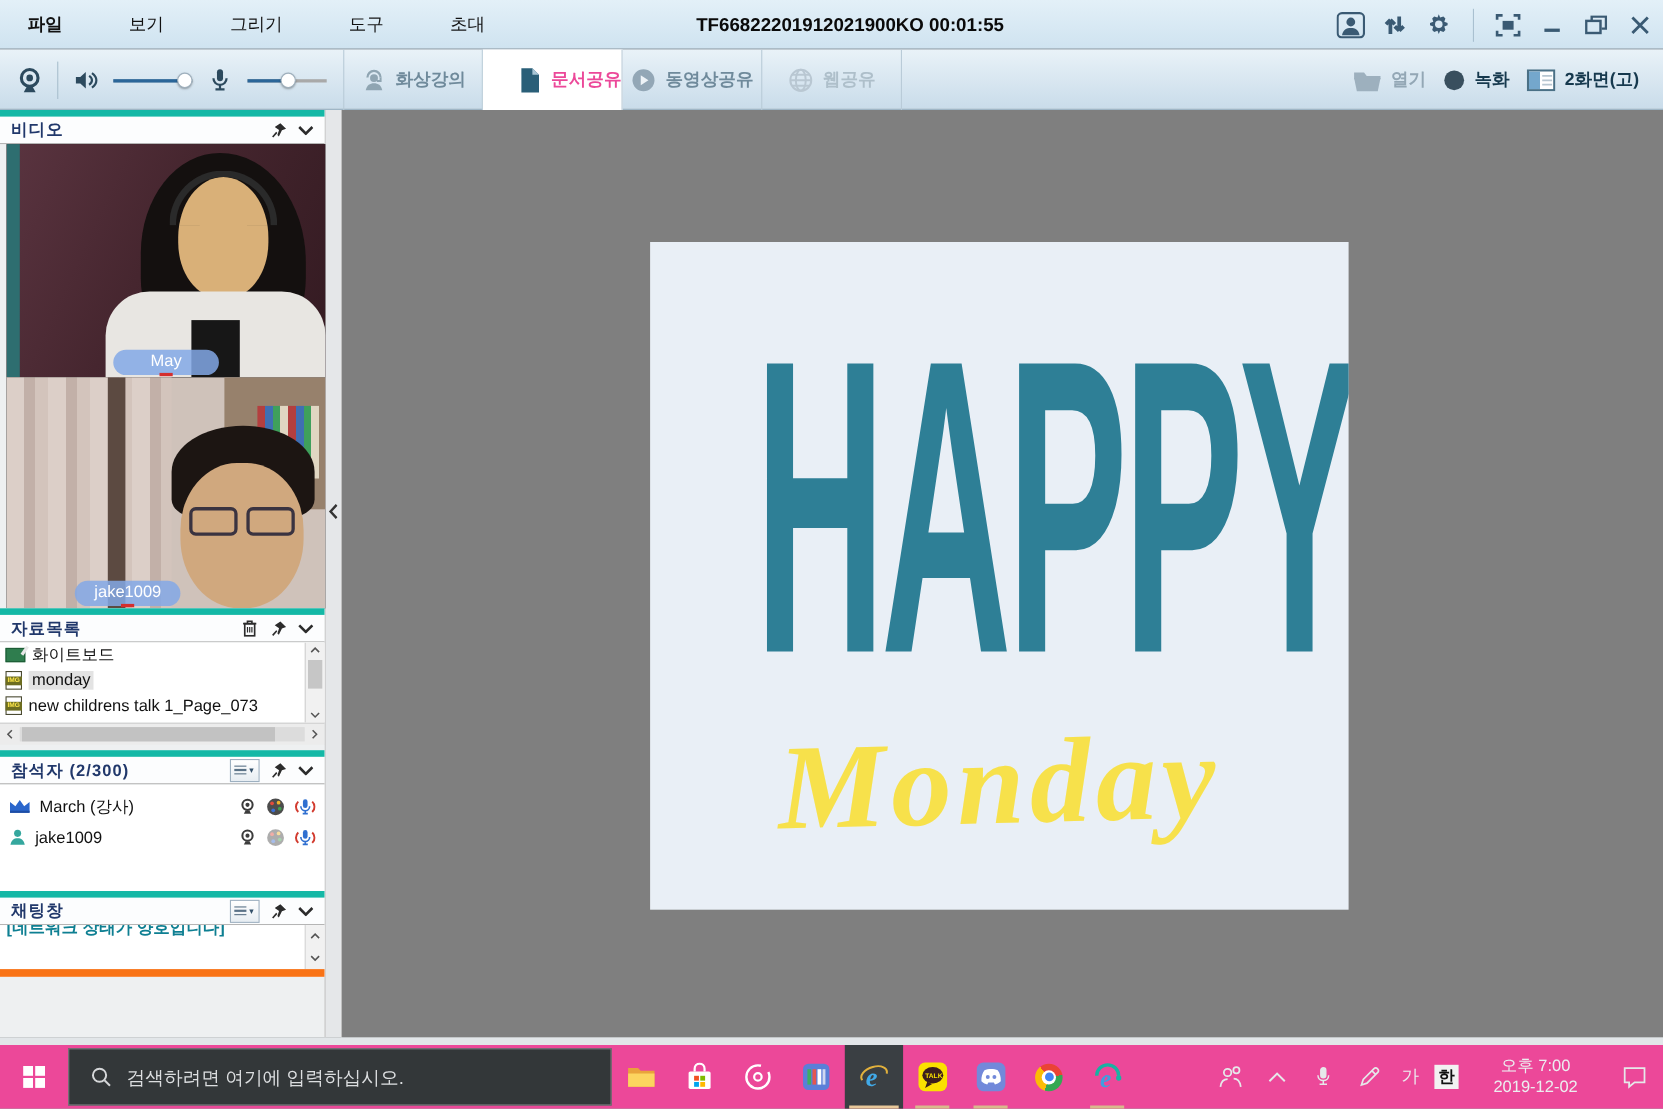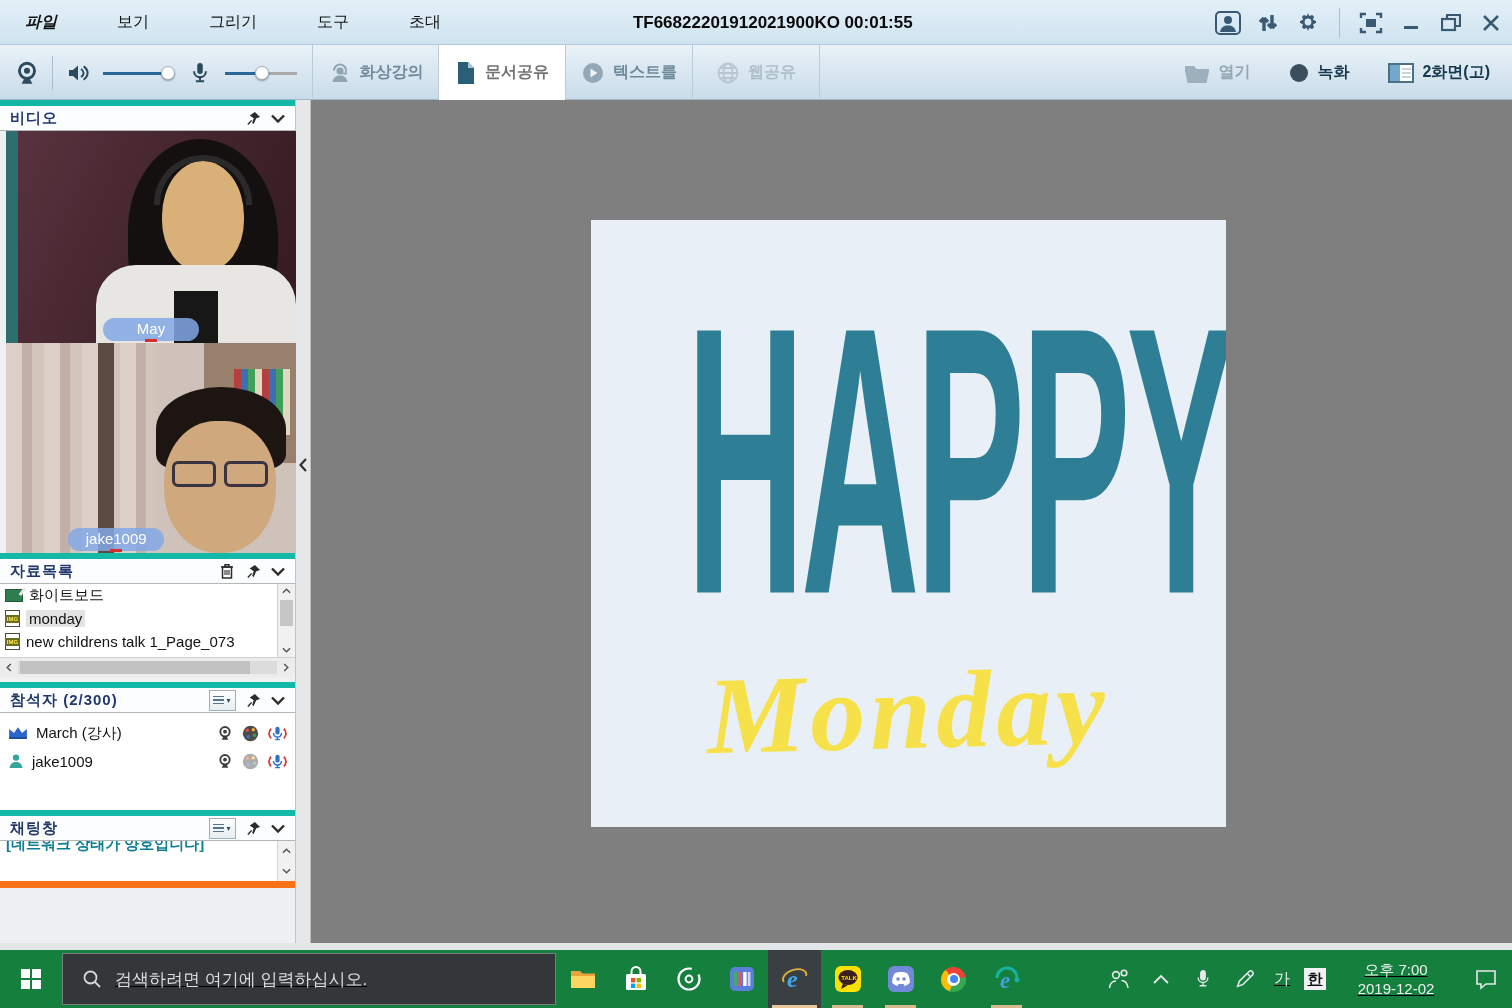--- a/index.html
+++ b/index.html
@@ -5,21 +5,21 @@
   * { margin:0; padding:0; box-sizing:border-box; }
   html,body { width:1512px; height:1008px; overflow:hidden; font-family:"Liberation Sans",sans-serif; }
   .screen { position:relative; width:1512px; height:1008px; background:#7f7f7f; }
 
   
   .titlebar { position:absolute; left:0; top:0; width:1512px; height:45px;
     background:linear-gradient(#e3f0f8,#cfe3f0); border-bottom:1px solid #b3c9d8;
     display:flex; align-items:center; }
   .menu { display:flex; align-items:center; gap:0; }
   .menu-item { color:#111; font-size:16px; padding:0 30px; cursor:default; }
-  .menu-item:first-child { padding-left:25px; font-weight:bold;font-style:italic; }
+  .menu-item:first-child { padding-left:25px; font-weight:bold; }
   .win-title { position:absolute; left:50%; top:0; transform:translateX(-44%);
     height:45px; line-height:45px; font-size:17px; font-weight:bold; color:#0a0a0a; white-space:nowrap; }
   .tb-controls { position:absolute; right:8px; top:0; height:45px; display:flex; align-items:center; gap:14px; }
   .tb-controls .sep { width:1px; height:30px; background:#a9c0d0; margin:0 4px; }
   .tbicon { display:flex; align-items:center; justify-content:center; width:26px; height:26px; }
   .tbicon svg { display:block; }
 
   
   .toolbar { position:absolute; left:0; top:45px; width:1512px; height:55px;
     background:linear-gradient(#e9f2f8,#c9dcea); border-bottom:1px solid #9fb6c6; }
@@ -27,23 +27,23 @@
   .vdiv { width:1px; height:34px; background:#a8bfce; }
   .slider { position:relative; width:72px; height:14px; }
   .slider .track { position:absolute; left:0; top:6px; width:100%; height:3px; background:#9fb3c2; }
   .slider .fill { position:absolute; left:0; top:6px; height:3px; background:#2b6699; }
   .slider .thumb { position:absolute; top:0; width:14px; height:14px; border-radius:50%;
     background:#fff; border:1px solid #9fb0bd; box-shadow:0 1px 2px rgba(0,0,0,.35); }
   .share-group { position:absolute; left:312px; top:0; height:55px; display:flex; }
   .share-btn { width:127px; height:55px; display:flex; align-items:center; justify-content:center; gap:8px;
     border-right:1px solid #b9cbd8; font-size:16px; font-weight:bold; color:#6f8a9b; cursor:pointer; }
   .share-btn:first-child { border-left:1px solid #b9cbd8;text-align:right; }
-  .share-btn.active { background:#fff; color:#737373; }
+  .share-btn.active { background:#fff; color:#ec4899;justify-content:flex-end; }
   .share-btn.disabled { color:#aebfca;justify-content:center; }
-  .tool-right { position:absolute; right:22px; top:0; height:55px; display:flex; align-items:center; gap:39px; }
+  .tool-right { position:absolute; right:22px; top:0; height:55px; display:flex; align-items:center; gap:16px; }
   .tool-right .tr-btn { display:flex; align-items:center; gap:8px; font-size:16px; font-weight:bold; cursor:pointer; }
   .tr-open { color:#93a7b5; }
   .tr-rec { color:#16394e; }
   .tr-dual { color:#16394e; }
 
   
   .body { position:absolute; left:0; top:100px; width:1512px; height:843px; }
   .sidebar { position:absolute; left:0; top:0; width:296px; height:843px; background:#eef0f1; border-right:1px solid #c3c3c3; }
   .collapse-strip { position:absolute; left:296px; top:0; width:15px; height:843px; background:#e5e7e9; border-right:1px solid #bfbfbf; }
   .collapse-strip .chev { position:absolute; left:3px; top:358px; }
@@ -130,21 +130,21 @@
   .slide { position:absolute; left:280px; top:120px; width:635px; height:607px; background:#e9eff6; overflow:hidden; cursor:crosshair; }
   .slide-line1 { position:absolute; top:50px; left:0; width:100%; text-align:center;
     font-size:235px; font-weight:bold; letter-spacing:-6px; line-height:1;
     transform:scale(.70,1.62); transform-origin:50% 0; }
   .slide-line2 { position:absolute; top:428px; left:0; width:100%; text-align:center;
     font-family:"Liberation Serif",serif; font-style:italic; font-weight:bold; font-size:110px;
     letter-spacing:5px; transform:rotate(-1.5deg); }
 
   
   .bottom-strip { position:absolute; left:0; top:943px; width:1512px; height:7px; background:#e2e6e9; }
-  .taskbar { position:absolute; left:0; top:950px; width:1512px; height:58px; background:#15803d; display:flex; align-items:center;text-decoration:underline; }
+  .taskbar { position:absolute; left:0; top:950px; width:1512px; height:58px; background:#ec4899; display:flex; align-items:center; }
   .start-btn { width:62px; height:58px; display:flex; align-items:center; justify-content:center; cursor:pointer; }
   .tb-search { width:494px; height:52px; background:#333739; border:1px solid #7b7e80; display:flex; align-items:center; gap:14px;
     padding-left:20px; color:#dcdee0; font-size:17px; cursor:text; }
   .task-icons { display:flex; height:58px; }
   .task-cell { position:relative; width:53px; height:58px; display:flex; align-items:center; justify-content:center; cursor:pointer; }
   .task-cell.active { background:#3a3f43; }
   .task-cell .underline { position:absolute; bottom:0; left:11px; right:11px; height:3px; background:#d8b98c; }
   .task-cell.active .underline { left:4px; right:4px; background:#e8c89a; }
   .kakao { width:26px; height:26px; background:#fae100; border-radius:6px; position:relative; }
   .discord { width:26px; height:26px; background:#7289da; border-radius:6px; display:flex; align-items:center; justify-content:center; }
@@ -271,21 +271,21 @@
             <path d="M3 1h10l6 6v16H3z" fill="#2a5f78"></path>
             <path d="M13 1l6 6h-6z" fill="#a9c6d6"></path>
           </svg>
         <span>문서공유</span>
       </div>
       <div class="share-btn">
         <svg width="24" height="24" viewBox="0 0 24 24">
             <circle cx="12" cy="12" r="10" fill="#93a7b6"></circle>
             <path d="M9.5 7.5l7 4.5-7 4.5z" fill="#eef3f7"></path>
           </svg>
-        <span>텍스트를</span>
+        <span>동영상공유</span>
       </div>
       <div class="share-btn disabled">
         <svg width="24" height="24" viewBox="0 0 24 24" fill="none" stroke="#b9c7d2" stroke-width="1.8">
             <circle cx="12" cy="12" r="9.5"></circle>
             <ellipse cx="12" cy="12" rx="4.5" ry="9.5"></ellipse>
             <path d="M2.5 12h19M4 7h16M4 17h16"></path>
           </svg>
         <span>웹공유</span>
       </div>
     </div>

